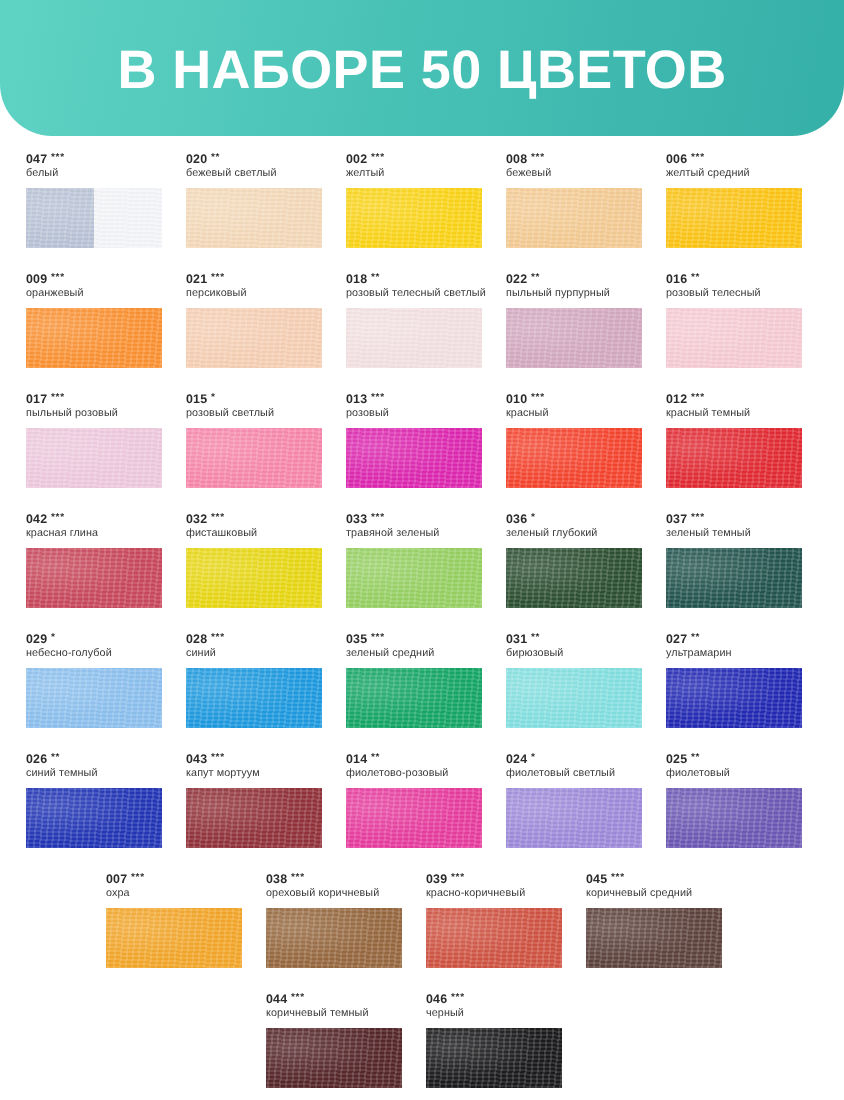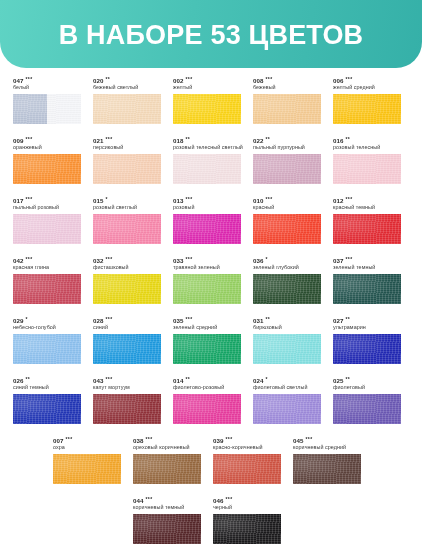--- a/index.html
+++ b/index.html
@@ -111,21 +111,21 @@
   }
   .swatch.split .half {
     width: 50%;
     height: 100%;
   }
 </style>
 </head>
 <body>
 
 <div class="banner">
-  <div class="banner-title">В НАБОРЕ 53 ЦВЕТОВ</div>
+  <div class="banner-title">В НАБОРЕ 50 ЦВЕТОВ</div>
 </div>
 
 <div class="grid">
     <div class="row">
       <div class="cell">
         <div class="code">047 <span class="stars">***</span></div>
         <div class="name">белый</div>
         <div class="swatch split">
           <div class="half" style="background: rgb(185, 195, 214);"></div>
           <div class="half" style="background: rgb(244, 245, 248);"></div>

